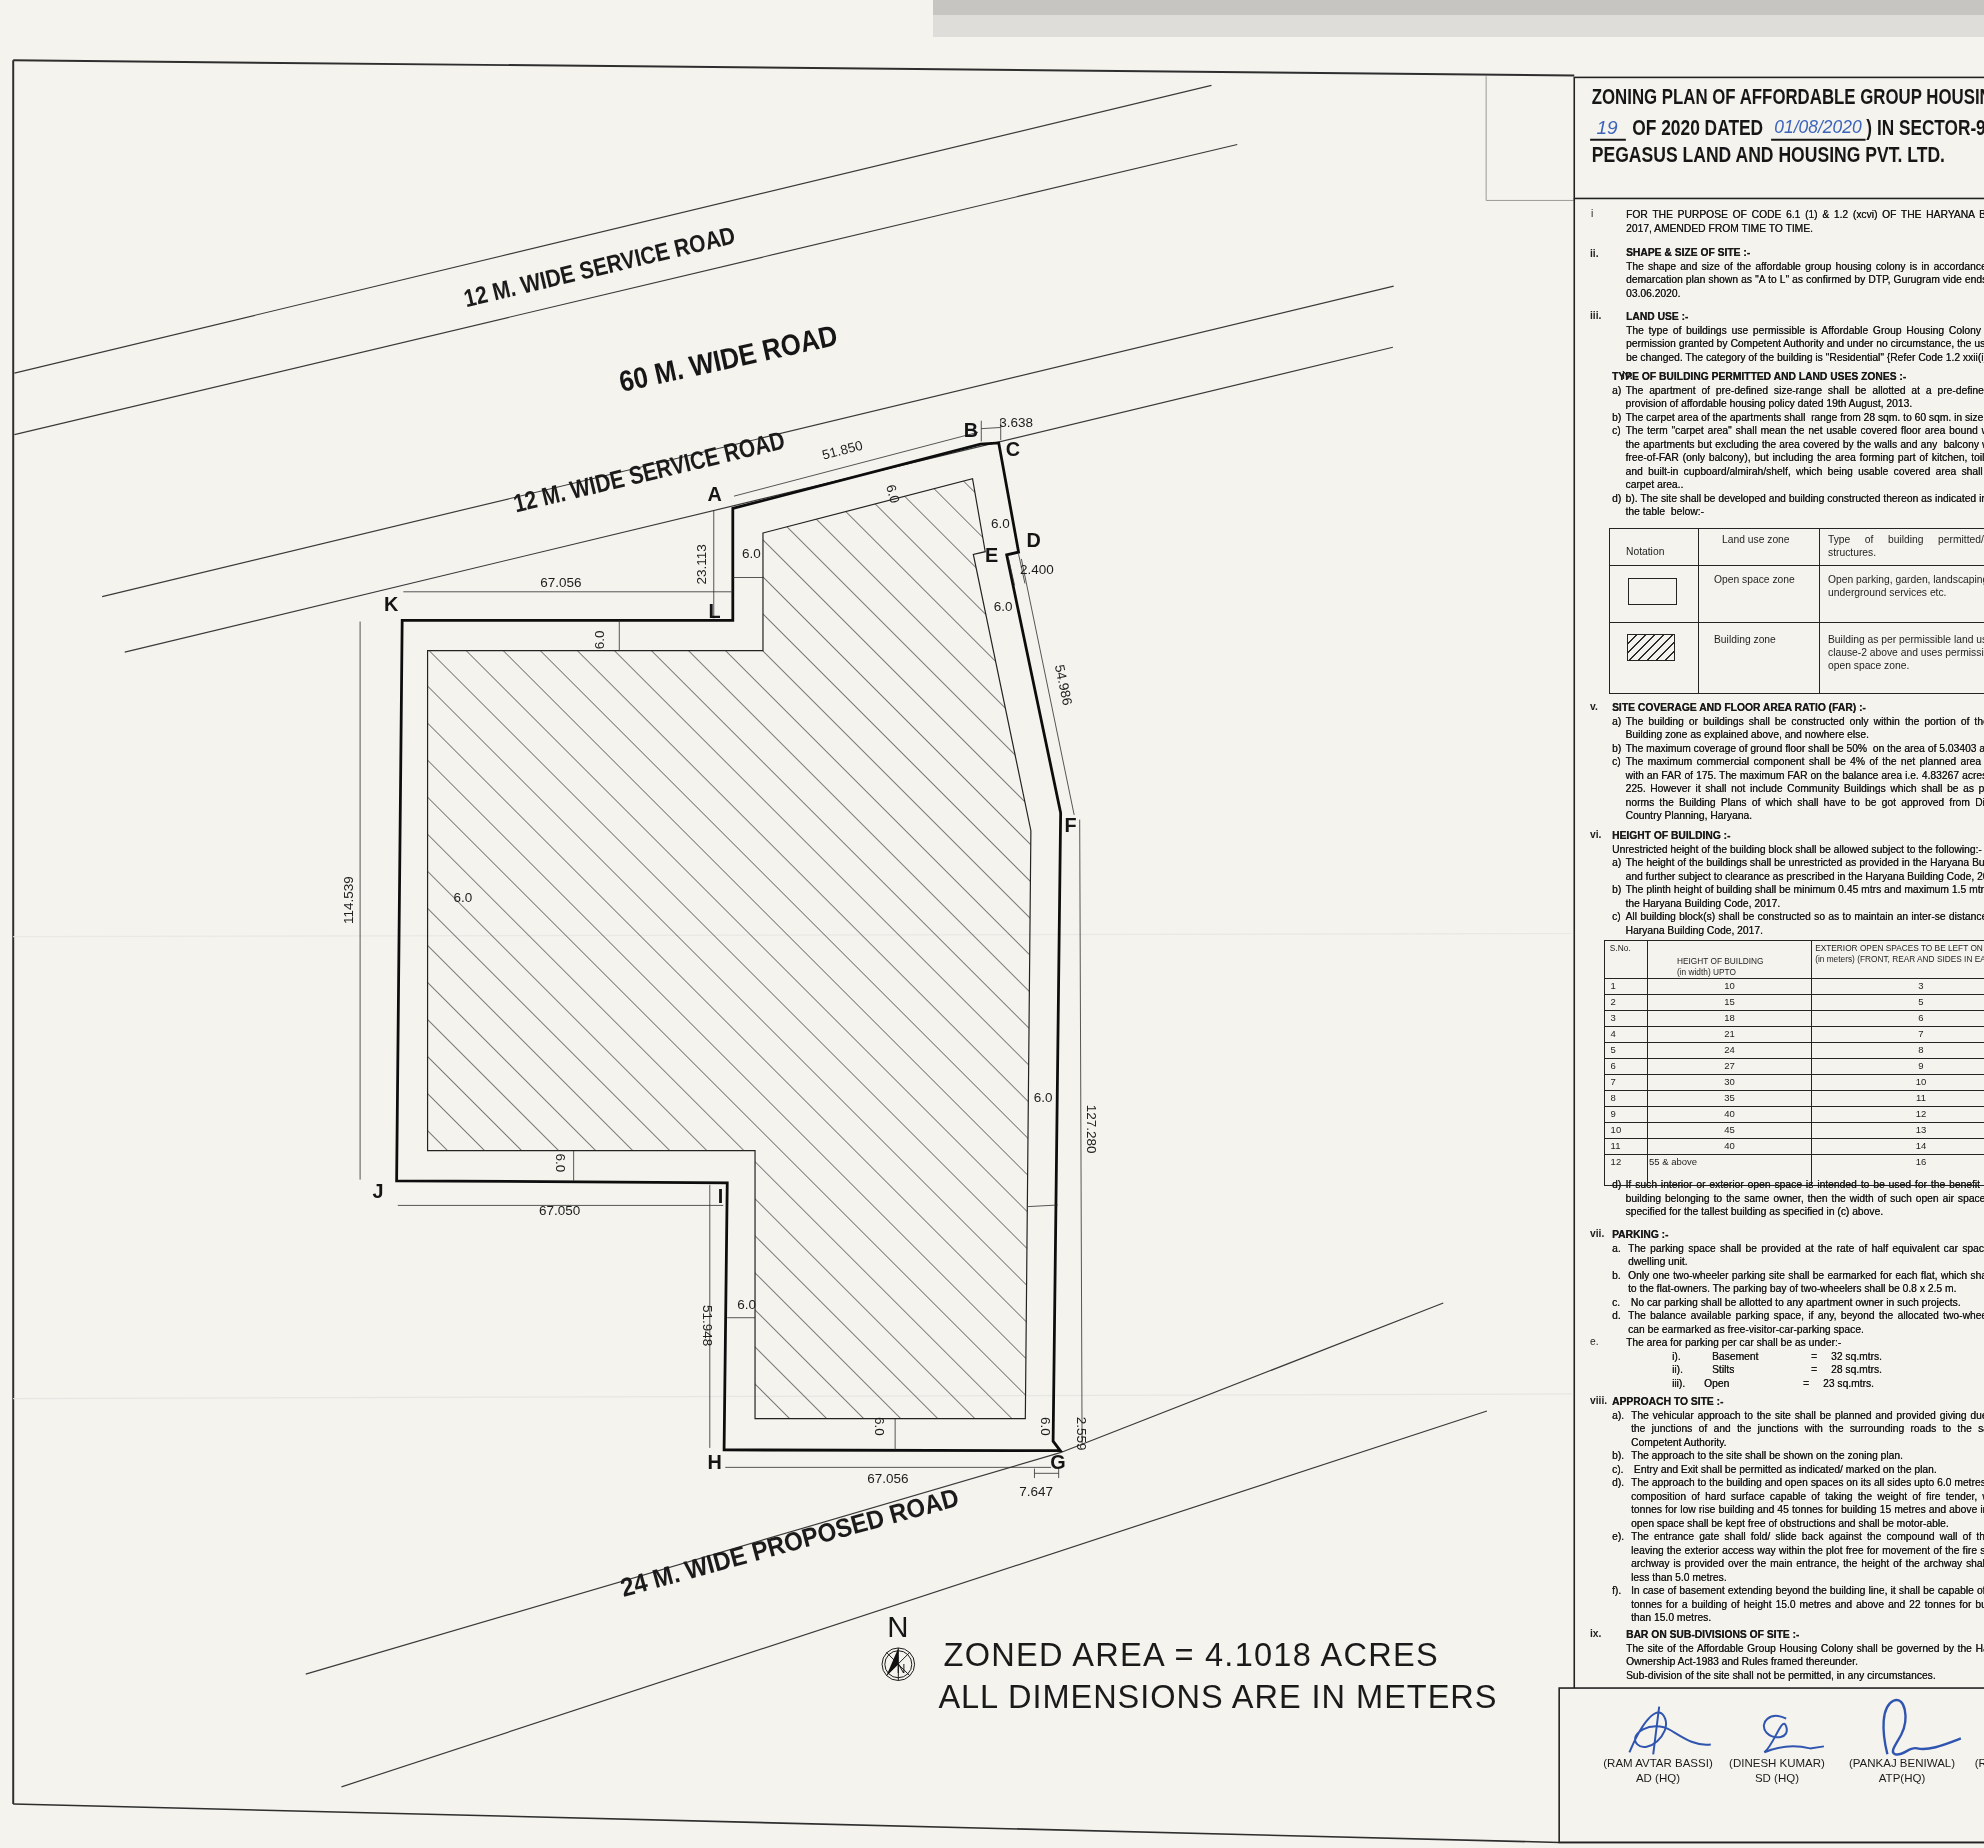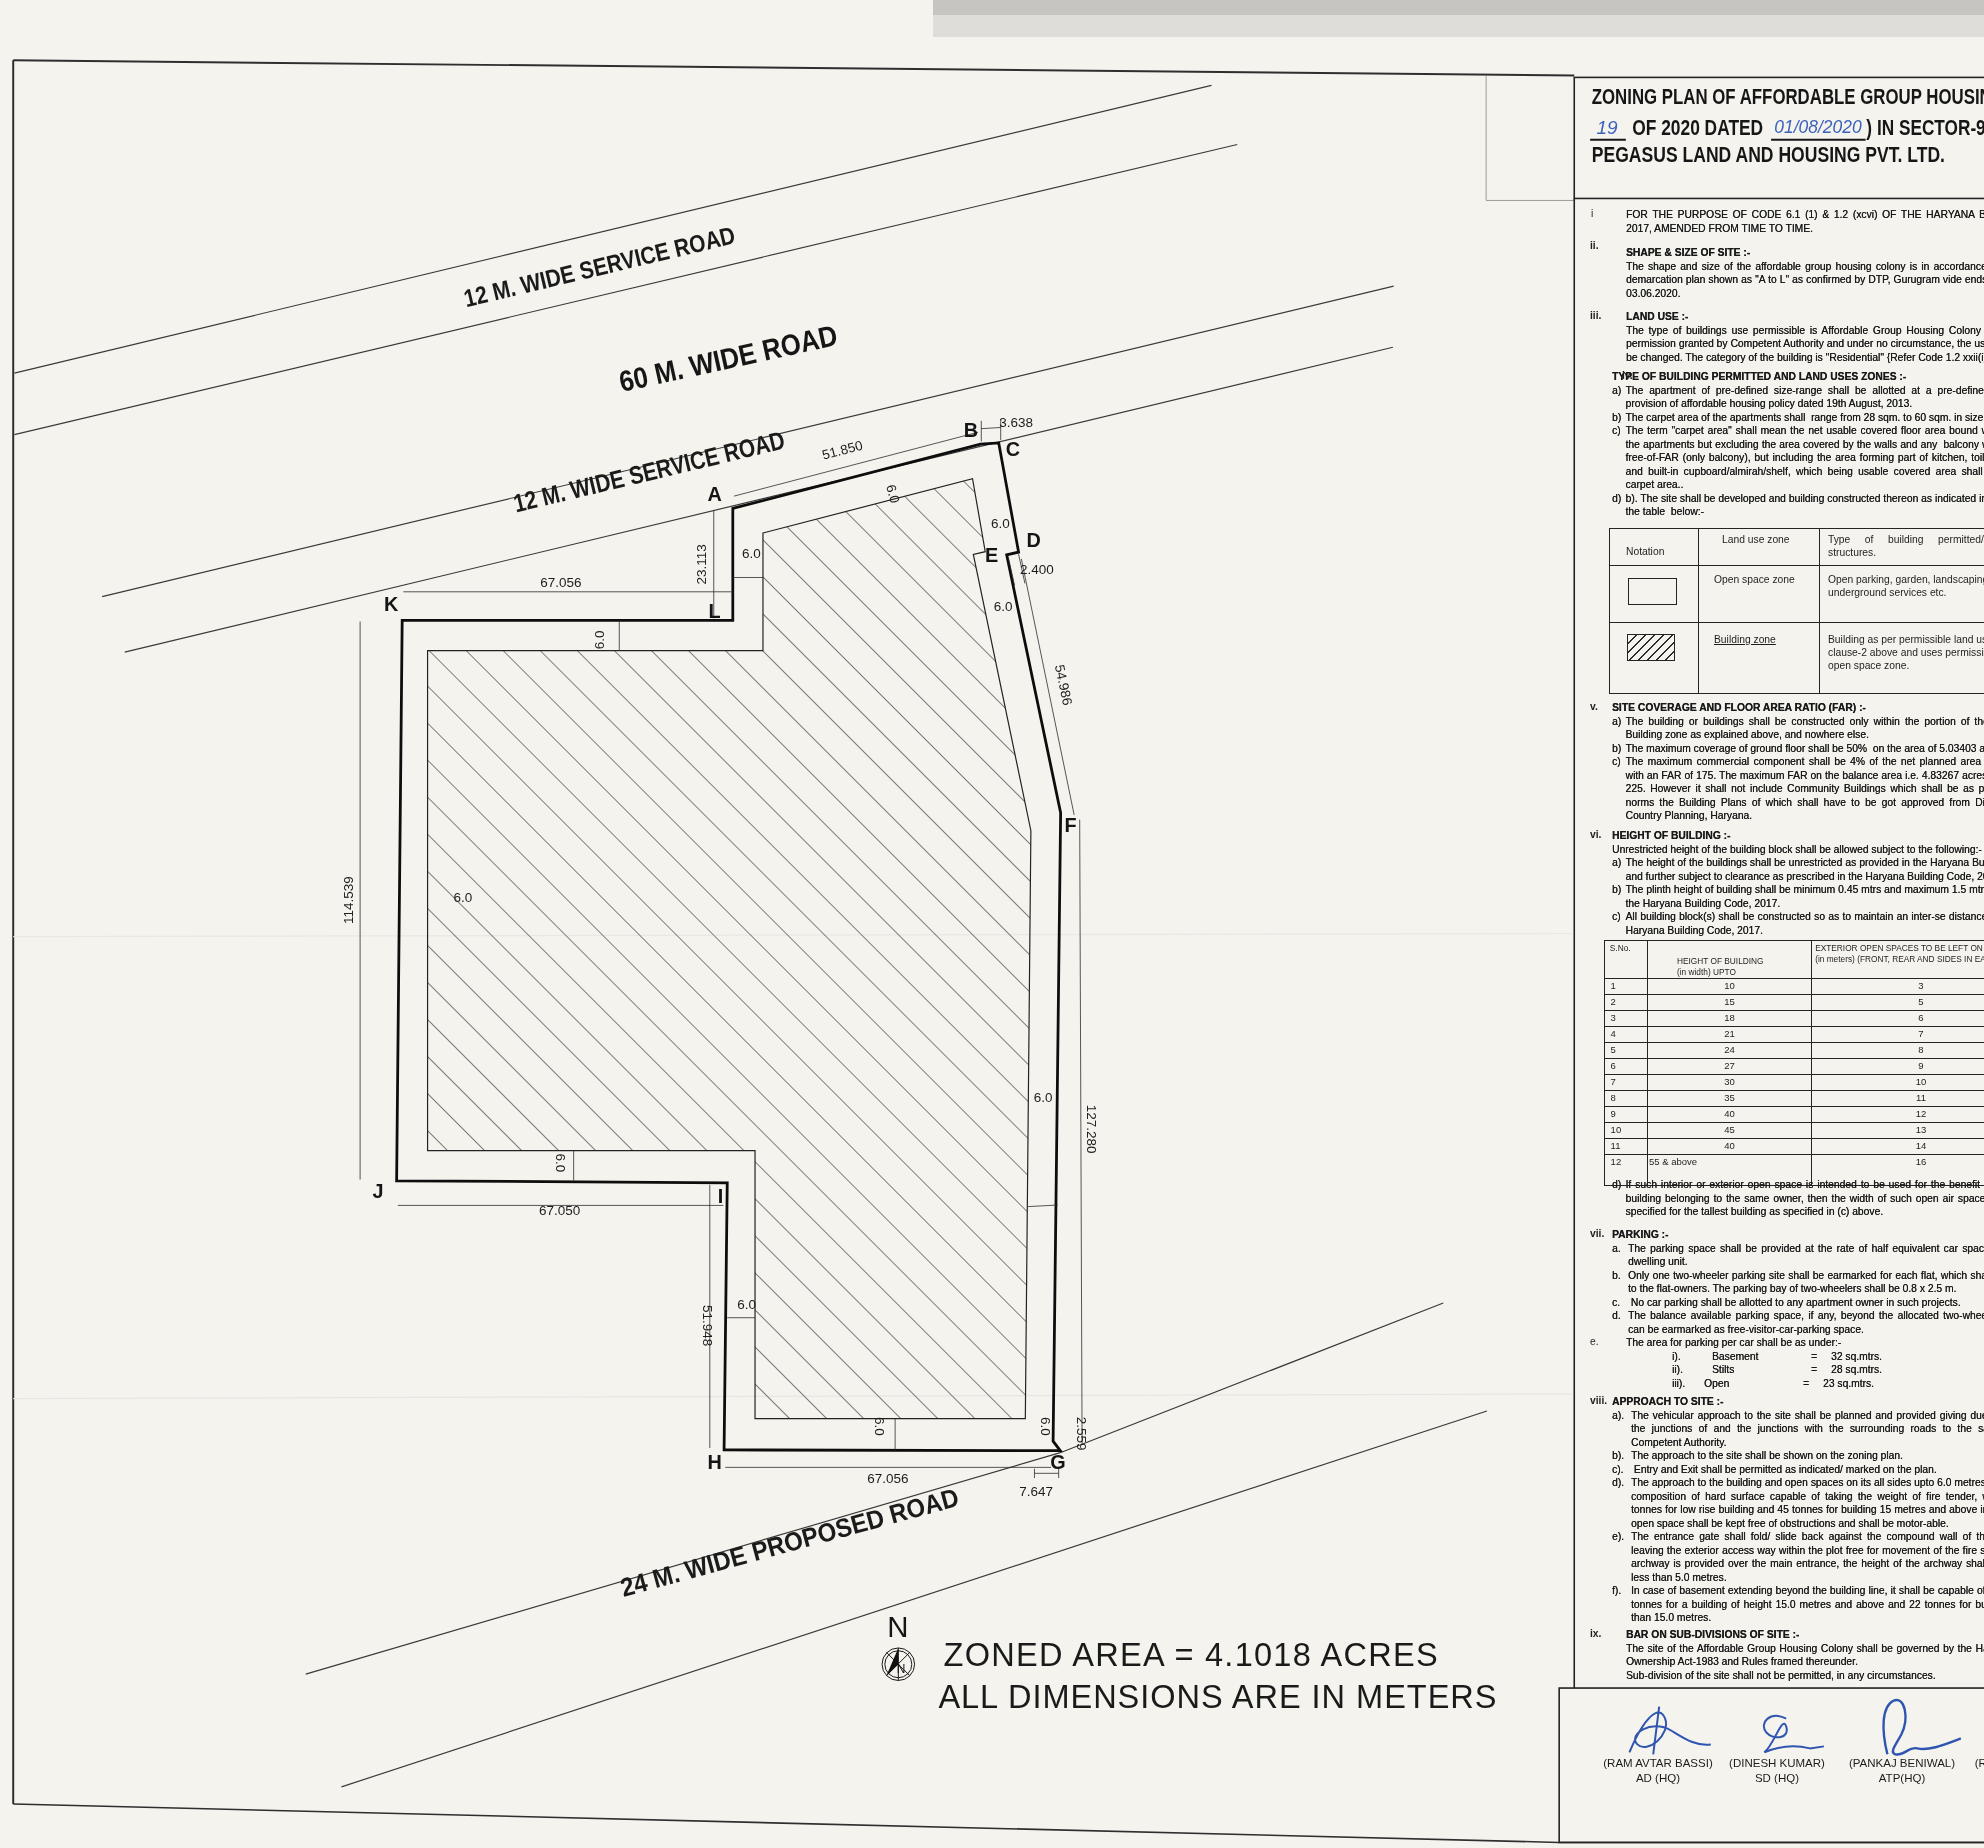--- a/index.html
+++ b/index.html
@@ -212,21 +212,21 @@
 <g stroke="#3a3a3a" stroke-width="5" fill="none">
 <path d="M6160,4330 C6165,4300 6180,4285 6190,4300 C6200,4315 6195,4360 6190,4400 M6190,4340 C6205,4320 6220,4315 6228,4330 C6235,4345 6230,4380 6228,4405 C6240,4380 6255,4370 6265,4380"></path>
 </g>
 </svg>
 
 <div class="num" style="left:1591px;top:208px;font-weight:normal;">i</div>
 <div class="lsec" style="top:208px;">
 <p>FOR THE PURPOSE OF CODE 6.1 (1) &amp; 1.2 (xcvi) OF THE HARYANA BUILDING CODE, 2017, AMENDED FROM TIME TO TIME.</p>
 </div>
 
-<div class="num" style="left:1590px;top:240px;">ii.</div>
+<div class="num" style="left:1590px;top:248px;">ii.</div>
 <div class="lsec" style="top:246px;">
 <p class="hd" style="margin-left:14px;">SHAPE &amp; SIZE OF SITE :-</p>
 <p>The shape and size of the affordable group housing colony is in accordance with the revised demarcation plan shown as "A to L" as confirmed by DTP, Gurugram vide endst. no. 3670 dated 03.06.2020.</p>
 </div>
 
 <div class="num" style="left:1590px;top:310px;">iii.</div>
 <div class="lsec" style="top:310px;">
 <p class="hd" style="margin-left:14px;">LAND USE :-</p>
 <p>The type of buildings use permissible is Affordable Group Housing Colony in accordance to permission granted by Competent Authority and under no circumstance, the use of building shall be changed. The category of the building is "Residential" {Refer Code 1.2 xxii(i)}.</p>
 </div>
@@ -252,21 +252,21 @@
           <td style="padding:4px 0 0 23px;">Land use zone</td>
           <td style="padding:4px 7.1px 0 8px;text-align:justify;">Type of building permitted/permissible structures.</td>
         </tr>
 <tr style="height:57px;">
           <td></td>
           <td style="padding:7.1px 0 0 15px;">Open space zone</td>
           <td style="padding:7.1px 7.1px 0 8px;">Open parking, garden, landscaping features, underground services etc.</td>
         </tr>
 <tr style="height:71px;">
           <td></td>
-          <td style="padding:9.5px 0 0 15px;text-decoration:underline;">Building zone</td>
+          <td style="padding:9.5px 0 0 15px;">Building zone</td>
           <td style="padding:9.5px 7.1px 0 8px;">Building as per permissible land use in clause-2 above and uses permissible in the open space zone.</td>
         </tr>
 </tbody>
     </table>
 
 <div class="abs" style="left:1628px;top:578px;width:47px;height:24.6px;border:1.2px solid #242424;background:#f4f3ee;"></div>
 
 <div class="abs" style="left:1627px;top:634px;width:46px;height:24.6px;border:1.2px solid #242424;background:repeating-linear-gradient(-45deg,rgba(0,0,0,0) 0px,rgba(0,0,0,0) 5.2px,#2d2d2d 5.2px,#2d2d2d 6.4px);"></div>
 
 <div class="num" style="left:1590px;top:701px;">v.</div>

